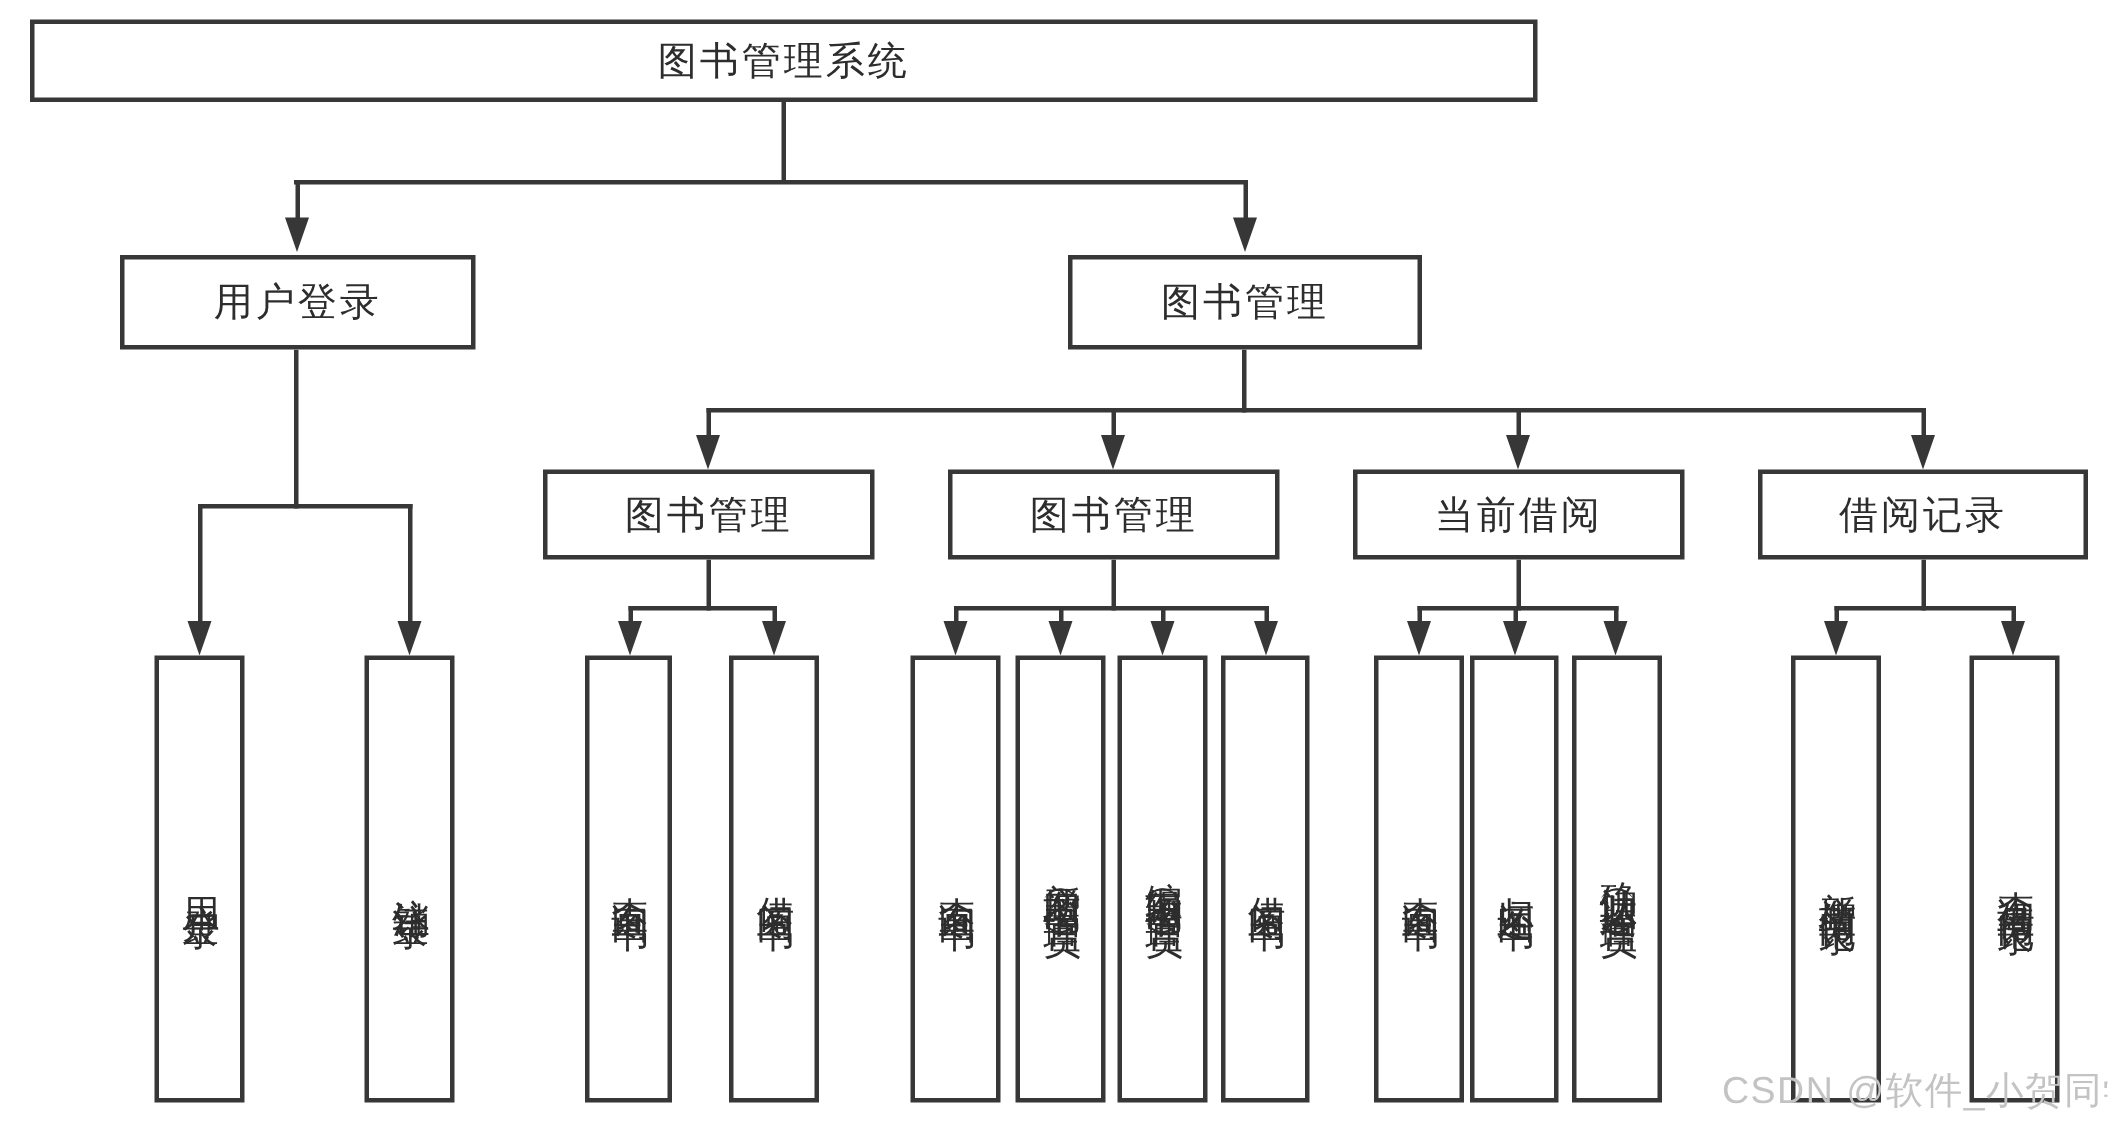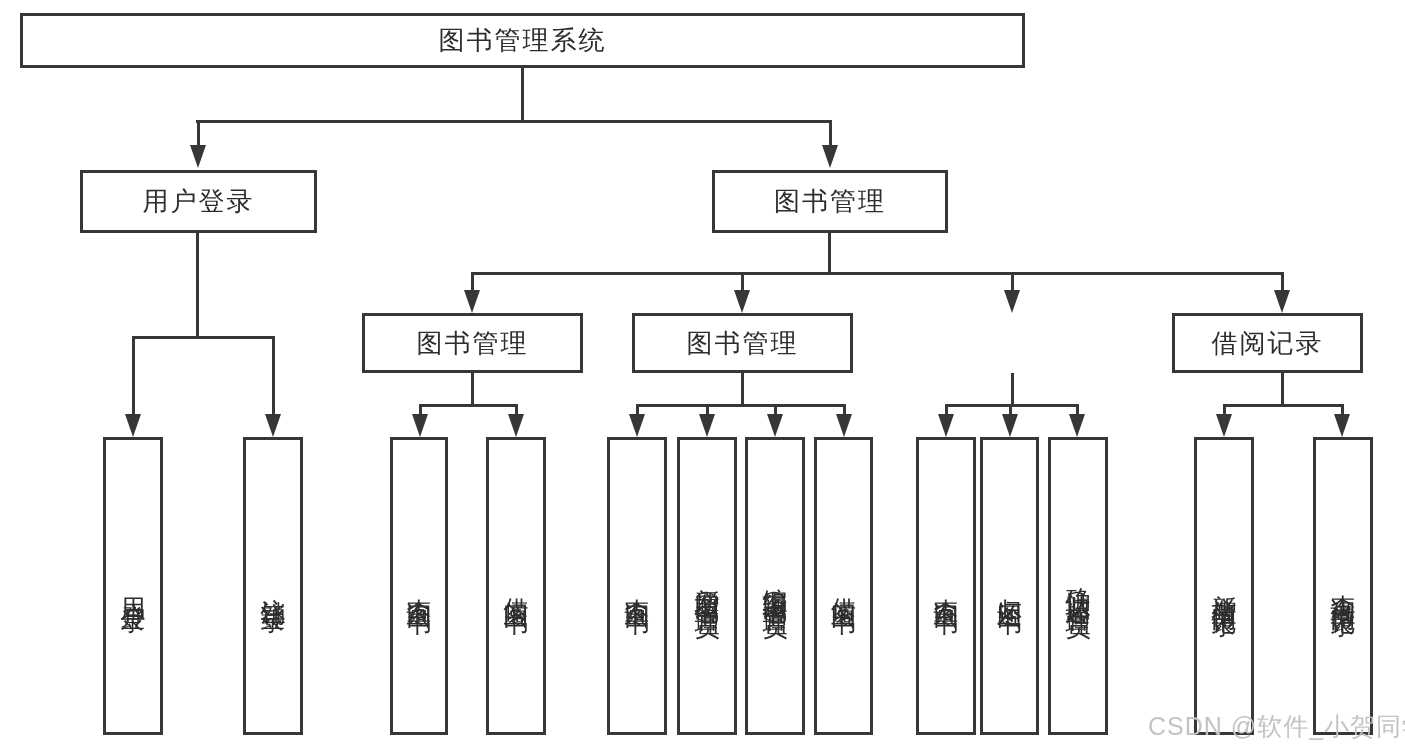--- a/index.html
+++ b/index.html
@@ -57,21 +57,22 @@
   <div class="arrowhead" style="left:464px;top:290px;"></div>
   <div class="vline" style="left:741px;top:272px;height:25px;"></div>
   <div class="arrowhead" style="left:734px;top:290px;"></div>
   <div class="vline" style="left:1011px;top:272px;height:25px;"></div>
   <div class="arrowhead" style="left:1004px;top:290px;"></div>
   <div class="vline" style="left:1281px;top:272px;height:25px;"></div>
   <div class="arrowhead" style="left:1274px;top:290px;"></div>
 
   <div class="box" style="left:362px;top:313px;width:221px;height:60px;">图书管理</div>
   <div class="box" style="left:632px;top:313px;width:221px;height:60px;">图书管理</div>
-  <div class="box" style="left:1172px;top:313px;width:191px;height:60px;">借阅记录</div>
+  <div class="box" style="left:902px;top:313px;width:221px;height:60px;">当前借阅</div>
+  <div class="box" style="left:1172px;top:313px;width:220px;height:60px;">借阅记录</div>
 
   <div class="vline" style="left:471px;top:373px;height:34px;"></div>
   <div class="hline" style="left:419px;top:404px;width:99px;"></div>
   <div class="vline" style="left:419px;top:404px;height:16px;"></div>
   <div class="arrowhead" style="left:412px;top:414px;"></div>
   <div class="vline" style="left:515px;top:404px;height:16px;"></div>
   <div class="arrowhead" style="left:508px;top:414px;"></div>
 
   <div class="vline" style="left:741px;top:373px;height:34px;"></div>
   <div class="hline" style="left:636px;top:404px;width:210px;"></div>

